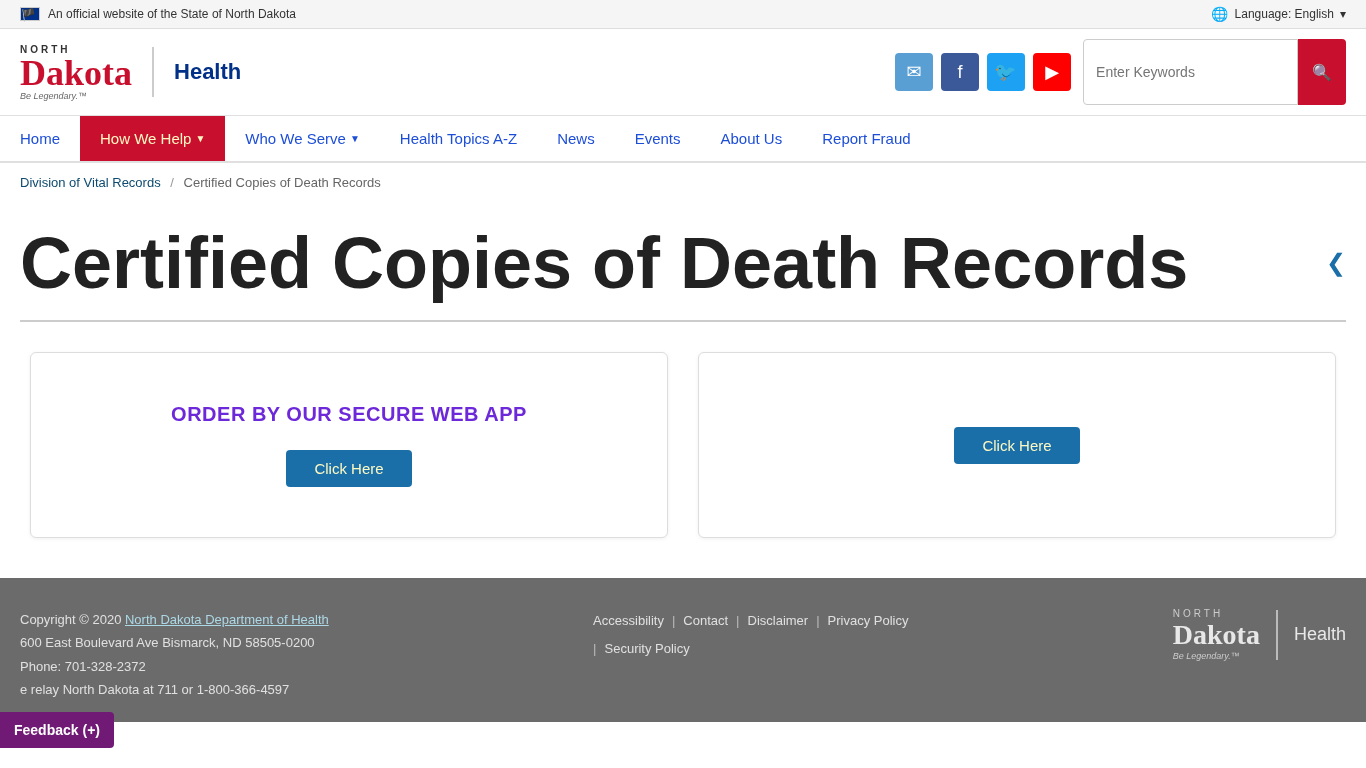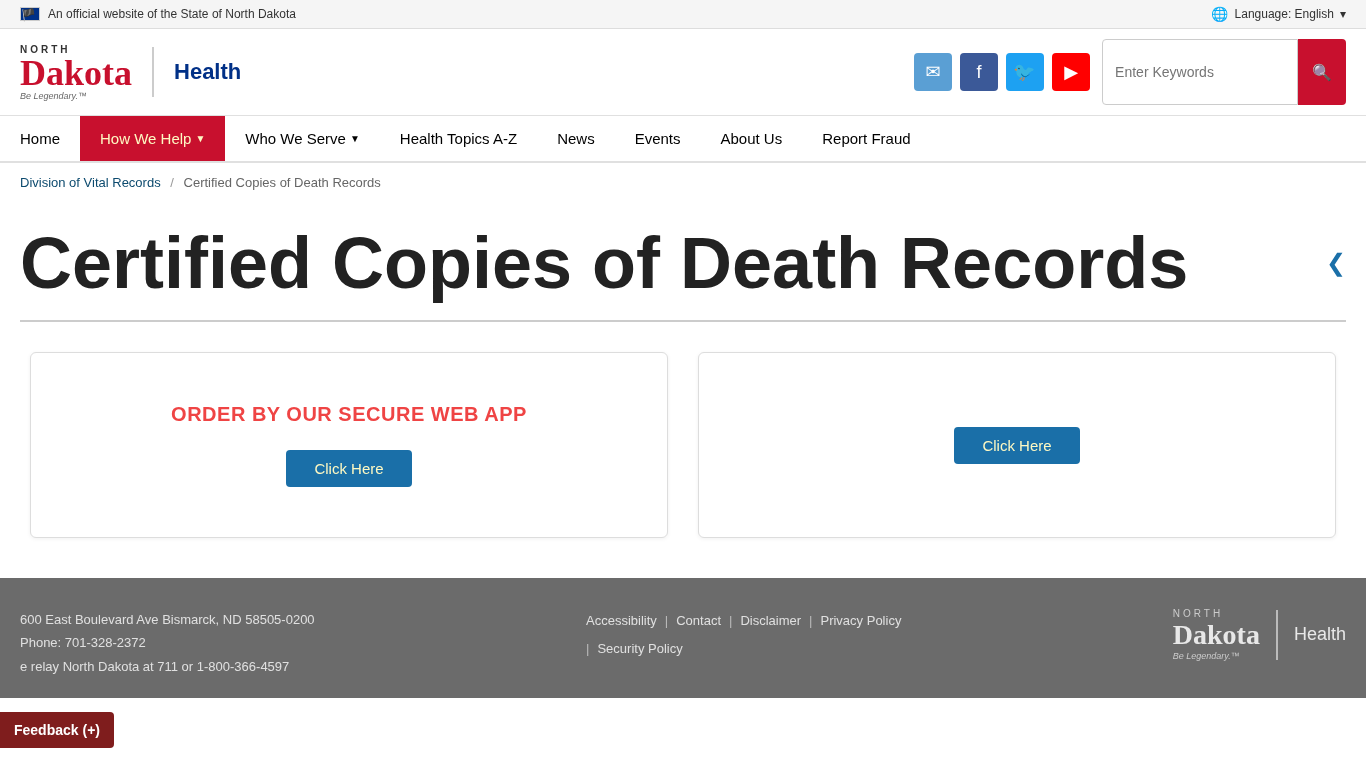--- a/index.html
+++ b/index.html
@@ -41,36 +41,36 @@
       width: 38px; height: 38px; border-radius: 4px; display: flex; align-items: center; justify-content: center;
       font-size: 18px; color: #fff; cursor: pointer; text-decoration: none;
     }
     .social-email { background: #5a9fd4; }
     .social-fb { background: #3b5998; }
     .social-tw { background: #1da1f2; }
     .social-yt { background: #ff0000; }
     .search-area { display: flex; }
     .search-input {
       border: 1px solid #ccc; padding: 24px 12px; font-size: 14px;
-      width: 196px; border-radius: 4px 0 0 4px; outline: none;
+      width: 215px; border-radius: 4px 0 0 4px; outline: none;
     }
     .search-btn {
       background: #c8102e; border: none; padding: 8px 14px; cursor: pointer;
       border-radius: 0 4px 4px 0; color: #fff; font-size: 16px;
     }
 
     
     .nav {
       background: #fff;
       border-bottom: 2px solid #e0e0e0;
       display: flex;
       align-items: stretch;
     }
     .nav-item {
-      padding: 14px 20px; cursor: pointer; font-size: 15px; color: #000000;
+      padding: 14px 20px; cursor: pointer; font-size: 15px; color: #1d4ed8;
       display: flex; align-items: center; gap: 4px; white-space: nowrap;
       border: none; background: none; text-decoration: none;
     }
     .nav-item.active { background: #c8102e; color: #fef9c3; }
     .nav-item .arrow { font-size: 10px; }
 
     
     .breadcrumb {
       padding: 12px 20px;
       font-size: 13px;
@@ -90,21 +90,21 @@
     .chevron-down { color: #1a6fa8; font-size: 24px; }
 
     .cards-row { display: flex; gap: 30px; margin-top: 10px; padding: 0 10px; }
     .card {
       flex: 1; border: 1px solid #ddd; border-radius: 6px;
       padding: 50px 30px; display: flex; flex-direction: column;
       align-items: center; justify-content: center; gap: 24px;
       background: #fff; box-shadow: 0 1px 4px rgba(0,0,0,0.06);
     }
     .card-title {
-      font-size: 20px; font-weight: bold; color: #ef4444; text-align: center;
+      font-size: 20px; font-weight: bold; color: #6d28d9; text-align: center;
       letter-spacing: 0.5px;
     }
     .card-btn {
       background: #1a6fa8; color: #fef9c3; border: none; padding: 10px 28px;
       font-size: 15px; border-radius: 4px; cursor: pointer;
     }
 
     
     .footer {
       background: #6b6b6b; color: #e0e0e0;
@@ -120,21 +120,21 @@
     .footer-sep { color: #bbb; }
     .footer-right { display: flex; flex-direction: column; align-items: flex-end; }
     .footer-logo-nd { font-size: 28px; font-weight: bold; color: #e8e8e8; font-family: Georgia, serif; }
     .footer-logo-health { font-size: 18px; color: #e8e8e8; }
     .footer-logo-tagline { font-size: 9px; color: #ccc; font-style: italic; }
     .footer-logo-area { display: flex; align-items: center; gap: 8px; }
 
     
     .feedback-btn {
       position: fixed; bottom: 20px; left: 0;
-      background: #7f1d1d; color: #fff; padding: 10px 14px;
+      background: #701a75; color: #fff; padding: 10px 14px;
       font-size: 14px; font-weight: bold; cursor: pointer; border-radius: 0 4px 4px 0;
       z-index: 999;
     }
   </style>
 </head>
 <body>
 
 <div class="top-bar">
   <div class="top-bar-left">
     <span class="flag-icon">🏴</span>
@@ -206,20 +206,24 @@
       <button class="card-btn">Click Here</button>
     </div>
     <div class="card">
       <button class="card-btn">Click Here</button>
     </div>
   </div>
 </div>
 
 <div class="footer">
   <div class="footer-left">
+    <div>
+      <span>Copyright © 2020</span>
+      <a href="#">North Dakota Department of Health</a>
+    </div>
     <div>600 East Boulevard Ave Bismarck, ND 58505-0200</div>
     <div>Phone: 701-328-2372</div>
     <div>e relay North Dakota at 711 or 1-800-366-4597</div>
   </div>
   <div class="footer-center">
     <div class="footer-links-row">
       <a href="#">Accessibility</a>
       <span class="footer-sep">|</span>
       <a href="#">Contact</a>
       <span class="footer-sep">|</span>

